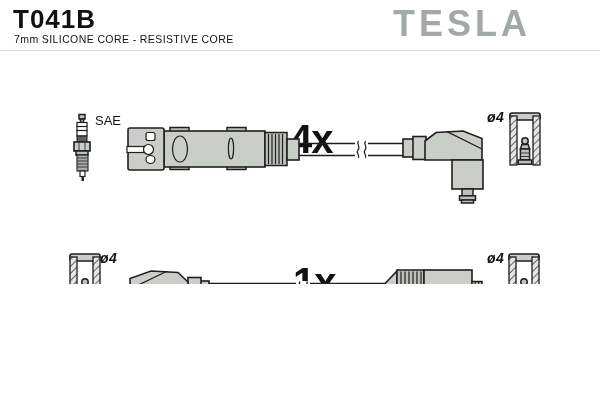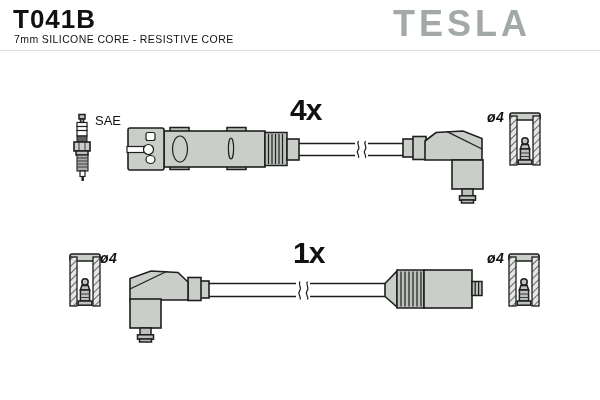--- a/index.html
+++ b/index.html
@@ -1,30 +1,30 @@
 <!DOCTYPE html>
 <html style="--part-fill: #c9cec9; --part-fill-shaded: #bcc1bc; --outline: #1e1e1e; --brand-gray: #a3a9a6; --divider: #dcdcdc; --text: #111111; --background: #ffffff;"><head>
 <meta charset="utf-8">
 <style>
   :root{
     --part-fill:#c9cec9; --part-fill-shaded:#bcc1bc; --outline:#1e1e1e;
     --brand-gray:#a3a9a6; --divider:#dcdcdc; --text:#111111; --background:#ffffff;
   }
   html,body{margin:0;padding:0;}
   .canvas{
-    position:relative; width:600px; height:400px; background:var(--background);
+    position:relative; width:600px; height:284px; background:var(--background);
     font-family:"Liberation Sans", sans-serif; overflow:hidden; color:var(--text);text-decoration:underline;
   }
   .abs{position:absolute; white-space:nowrap;}
   .part-number{left:13px; top:4px; font-size:26px; font-weight:bold; letter-spacing:1px;}
   .subtitle{left:14px; top:33px; font-size:10.5px; letter-spacing:0.4px;}
   .brand{left:393px; top:3px; font-size:36px; font-weight:800; letter-spacing:4px; color:var(--brand-gray);}
   .divider{left:0; top:50px; width:600px; height:1px; background:var(--divider);}
   .sae{left:95px; top:113px; font-size:13px;}
-  .qty{font-size:30px; font-weight:600; letter-spacing:-1px;}
+  .qty{font-size:40px; font-weight:600; letter-spacing:-1px;margin-top:24px;}
   .qty-top{left:290px; top:93px;}
   .qty-bottom{left:293px; top:236px;}
   .dia{font-size:14px; font-weight:bold; font-style:italic; letter-spacing:0.5px;}
   .dia-tr{left:487px; top:109px;}
   .dia-bl{left:100px; top:250px;}
   .dia-br{left:487px; top:250px;}
   svg{position:absolute; left:0; top:0;}
   .pf{fill:var(--part-fill); stroke:var(--outline); stroke-width:1.6;}
   .pfs{fill:var(--part-fill-shaded); stroke:var(--outline); stroke-width:1.5;}
   .wf{fill:#ffffff; stroke:var(--outline); stroke-width:1.2;}

